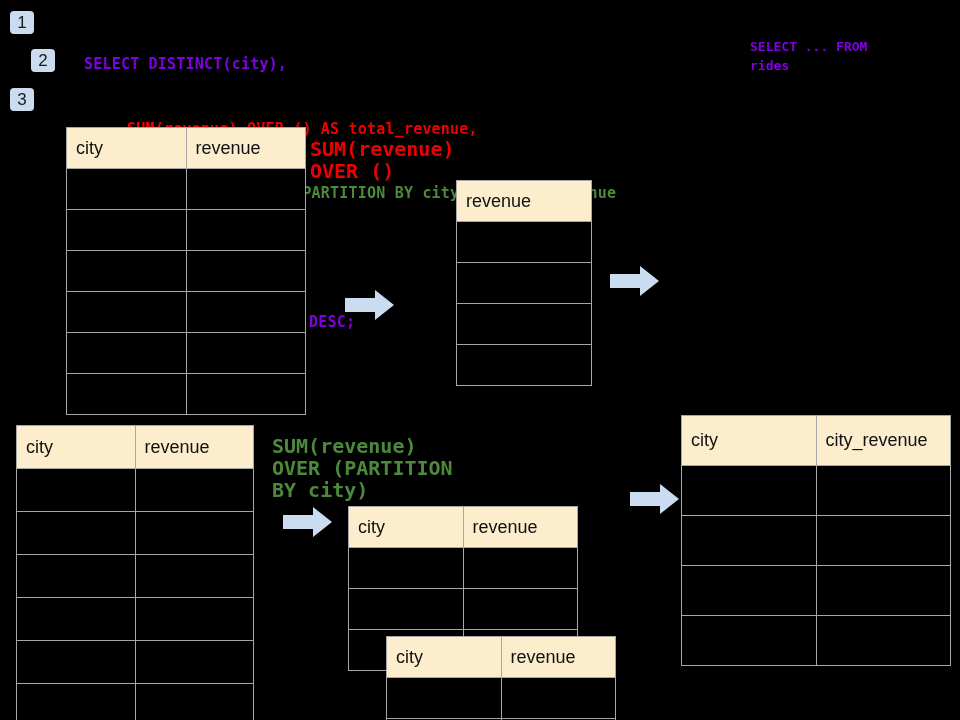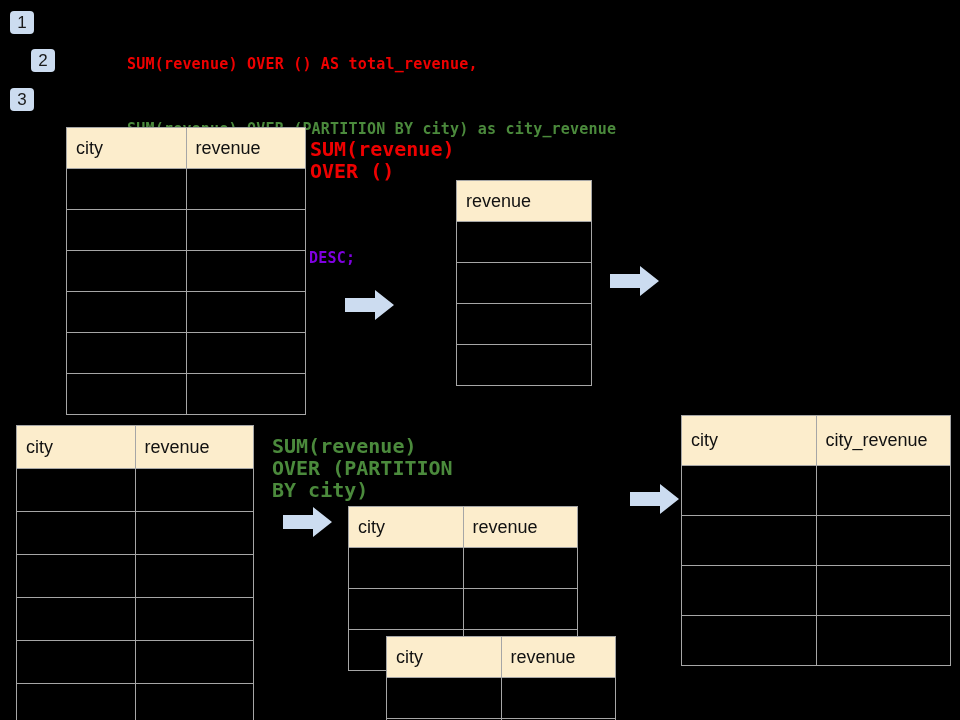--- a/index.html
+++ b/index.html
@@ -140,26 +140,29 @@
 </head>
 <body>
 
 <div id="stage">
 
   <div class="badge badge-1">1</div>
   <div class="badge badge-2">2</div>
   <div class="badge badge-3">3</div>
 
   <div class="sql">
+    <span class="ln c-purple">SELECT DISTINCT(city),</span>
     <span class="ln c-red ind">SUM(revenue) OVER () AS total_revenue,</span>
     <span class="ln c-green ind">SUM(revenue) OVER (PARTITION BY city) as city_revenue</span>
     <span class="ln c-purple ind-sm">FROM rides</span>
     <span class="ln c-purple ind-sm">ORDER by city_revenue DESC;</span>
   </div>
 
+  <div class="sql-note">SELECT ... FROM
+rides</div>
 
   <div class="annot annot-red">SUM(revenue)
 OVER ()</div>
 
   <div class="annot annot-green">SUM(revenue)
 OVER (PARTITION
 BY city)</div>
 
   <table class="tbl t1">
     <tbody>

